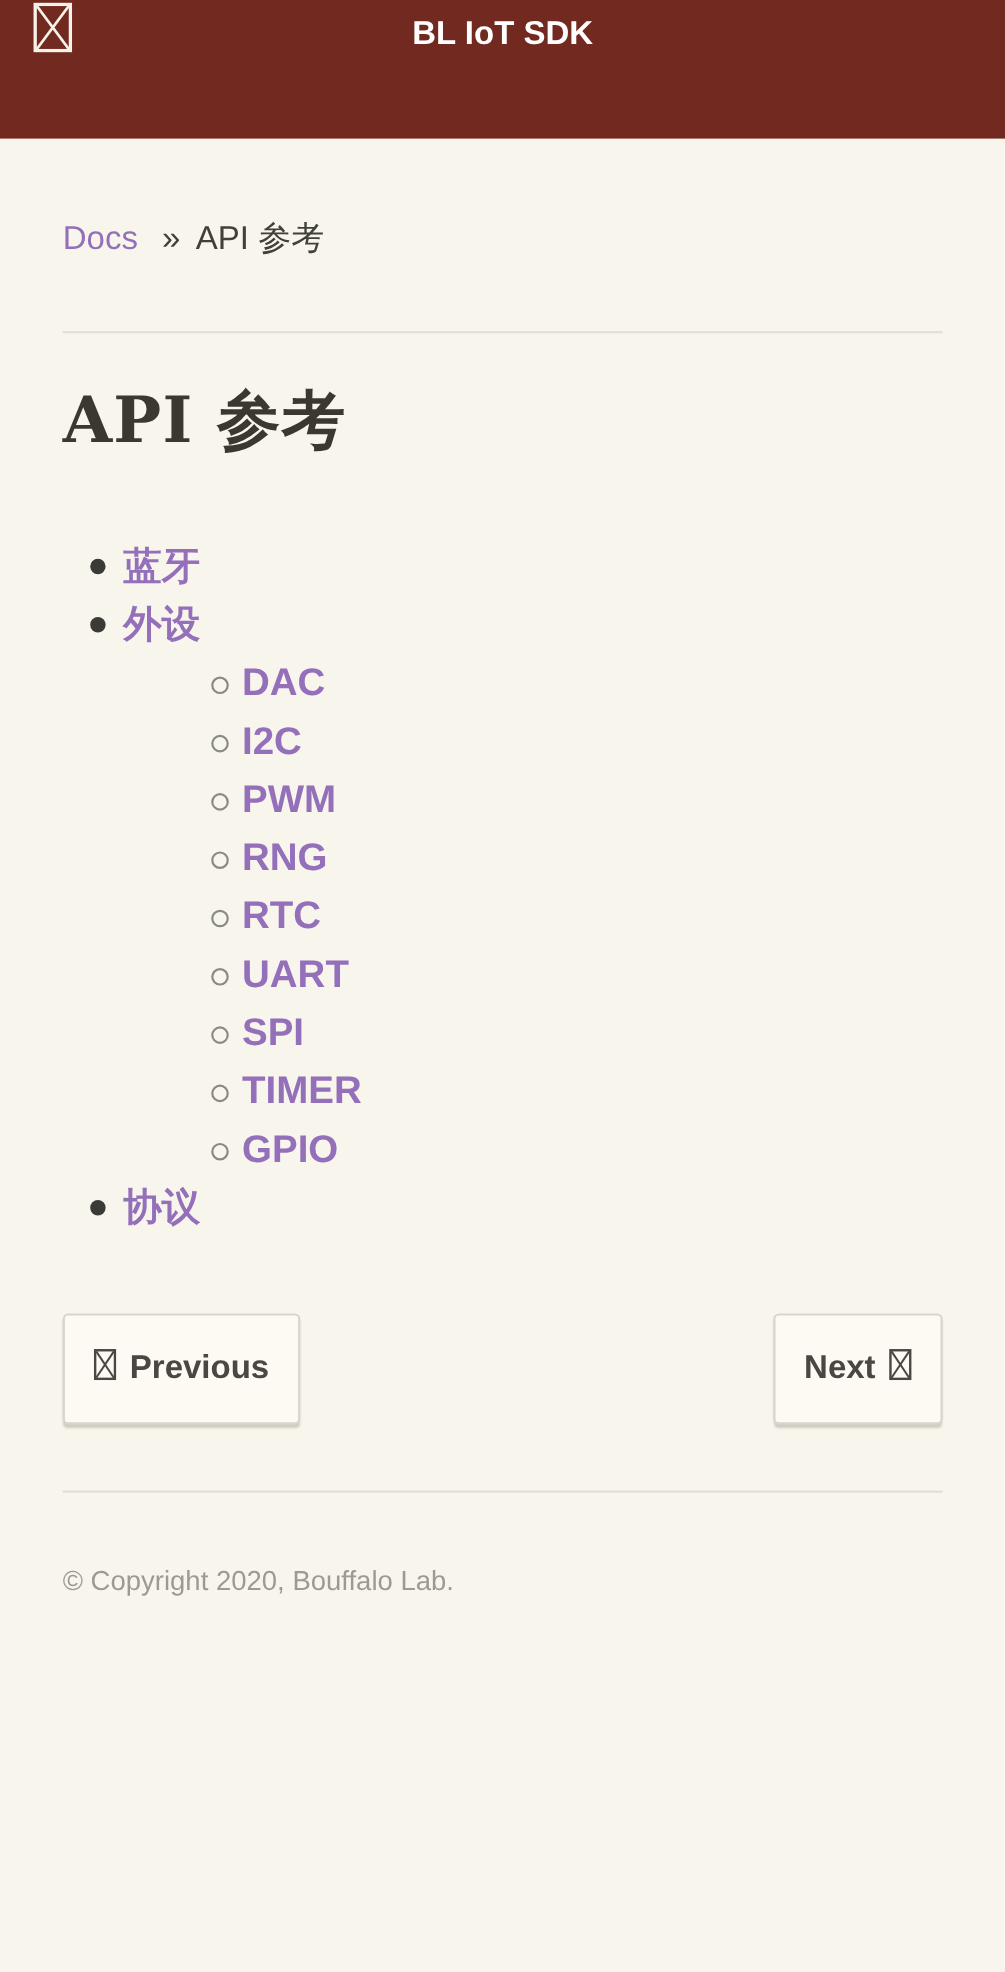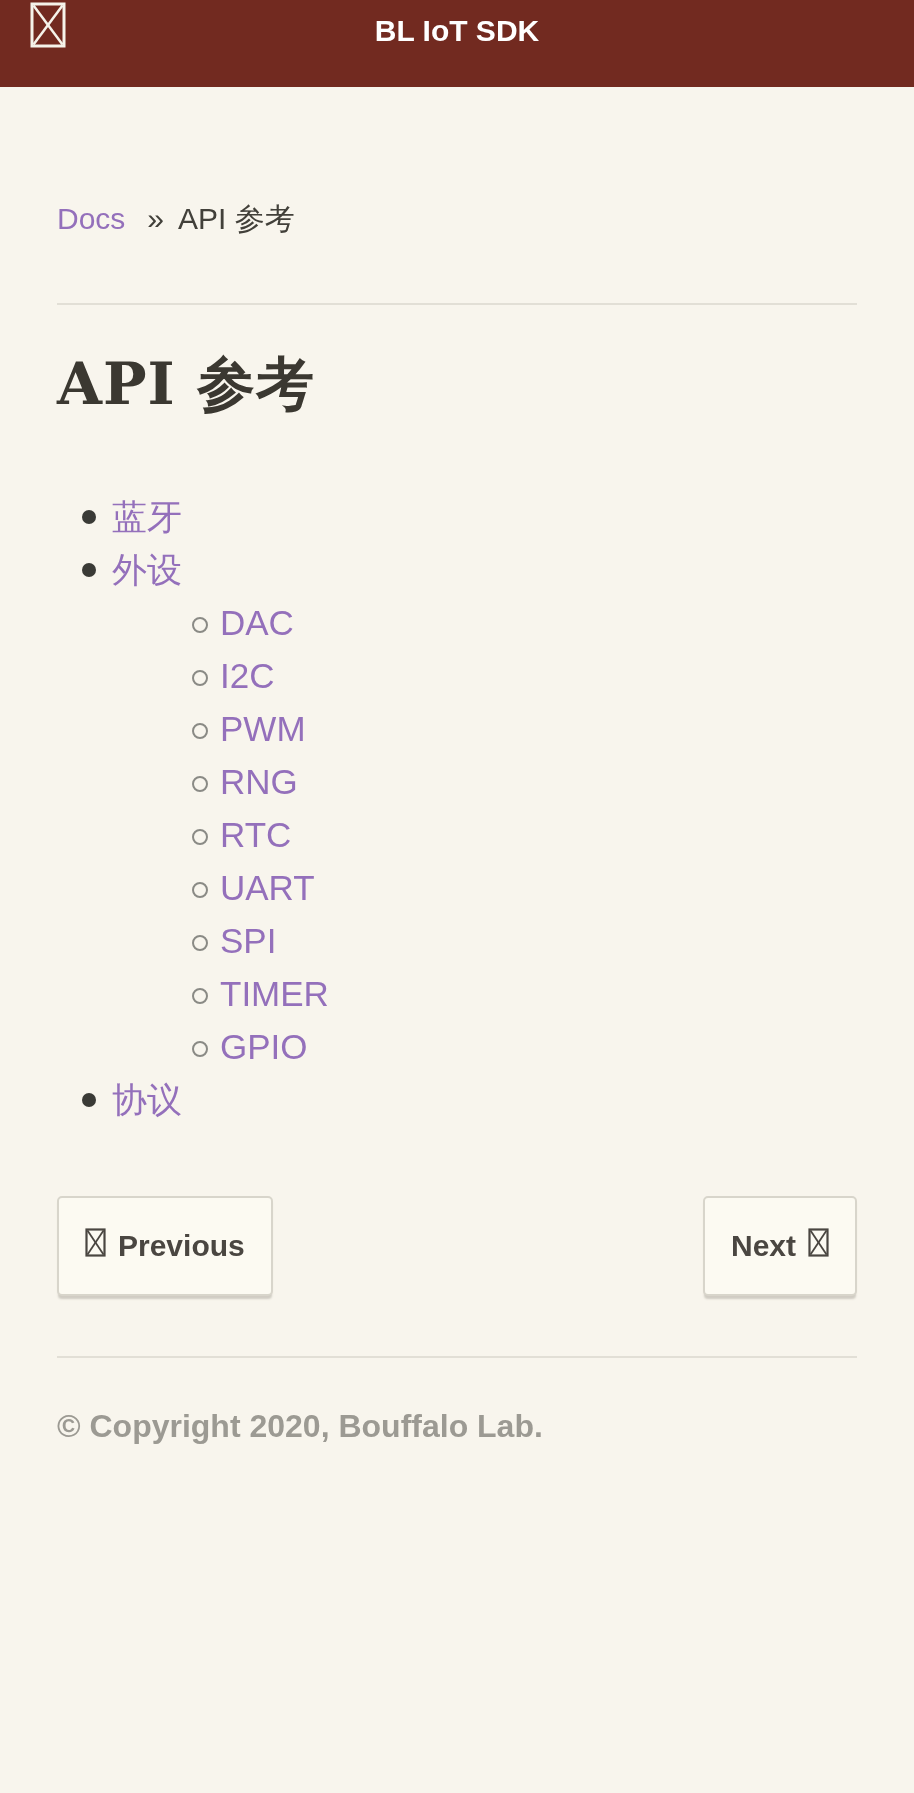--- a/index.html
+++ b/index.html
@@ -19,21 +19,21 @@
   html,body{width:914px;}
   body{
     background:var(--page-bg);
     font-family:"Liberation Sans","DejaVu Sans",sans-serif;
     color:var(--text-dark);
     min-height:1793px;
     position:relative;
   }
   
   .topbar{
-    height:87px;
+    height:126px;
     background:var(--header-bg);
     position:relative;
   }
   .hamburger{
     position:absolute;
     left:30px;
     top:2px;
     width:36px;
     height:46px;
     cursor:pointer;
@@ -47,21 +47,21 @@
     font-weight:bold;
     color:#ffffff;
     text-decoration:none;
     line-height:1.1;
   }
   
   .content{
     margin:0 57px;
   }
   .breadcrumb{
-    padding-top:114px;
+    padding-top:73px;
     font-size:30px;
     line-height:36px;
   }
   .breadcrumb a{
     color:var(--link);
     text-decoration:none;
   }
   .crumb-sep{
     color:var(--text-dark);
     margin:0 14px 0 22px;
@@ -79,21 +79,21 @@
     color:var(--heading);
     margin-top:46px;
     line-height:1.15;
     letter-spacing:1px;
   }
   
   .toc{
     margin-top:72px;
     font-size:35px;
   }
-  .toc ul{list-style:none;}
+  .toc ul{list-style:none;font-weight:bold;}
   .toc li{
     line-height:53px;
     position:relative;
   }
   .toc a{
     color:var(--link);
     text-decoration:none;
   }
   .toc .lvl1 > li{padding-left:55px;}
   .toc .lvl1 > li::before{
@@ -144,25 +144,24 @@
     display:inline-block;
     color:inherit;
   }
   
   hr.rule-bottom{
     border:none;
     border-top:2px solid var(--rule);
     margin-top:60px;
   }
   .footer-copyright{
-    margin-top:50px;
+    margin-top:66px;
     padding-bottom:28px;
-    font-size:32px;
+    font-size:25px;
     color:var(--muted);
-    font-weight:bold;
   }
 </style>
 </head>
 <body>
 
 <nav class="topbar">
   <span class="hamburger">
     <svg width="36" height="46" viewBox="0 0 36 46">
       <rect x="2" y="2" width="32" height="42" fill="none" stroke="currentColor" stroke-width="3"></rect>
       <line x1="3.5" y1="3.5" x2="32.5" y2="42.5" stroke="currentColor" stroke-width="2.5"></line>

